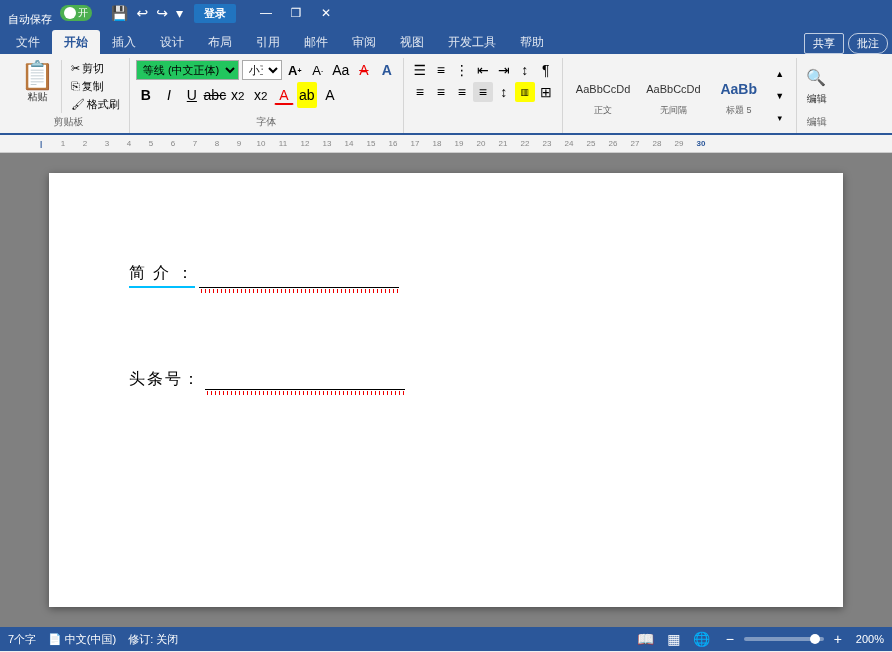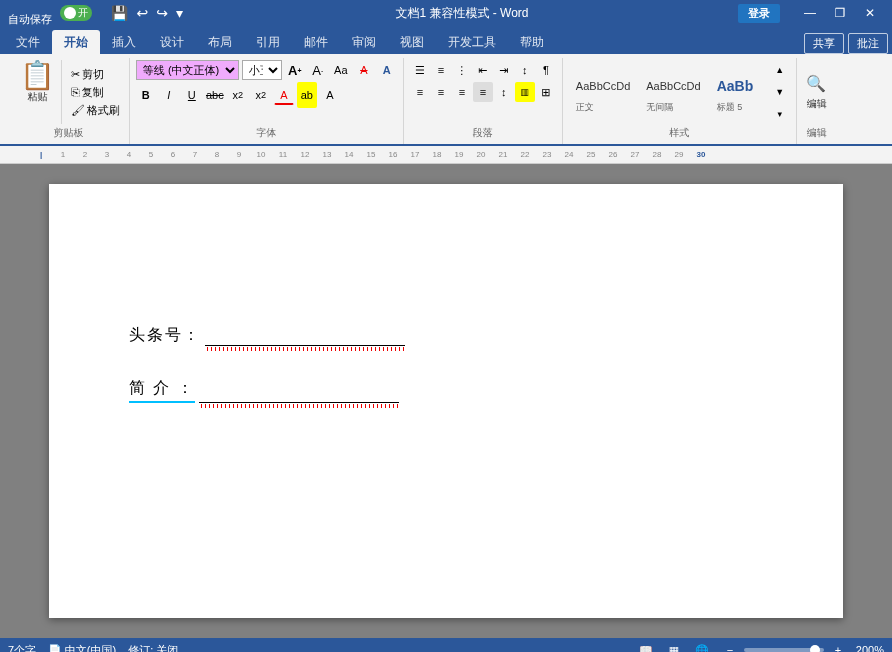--- a/index.html
+++ b/index.html
@@ -100,42 +100,42 @@
     .small-btn {
       display: flex; align-items: center; gap: 2px;
       padding: 1px 3px; cursor: pointer; font-size: 11px;
       border-radius: 2px;
     }
 
     
     .font-group .group-content { flex-direction: column; gap: 2px; }
     .font-row { display: flex; align-items: center; gap: 3px; }
     .font-select {
-      height: 20px; font-size: 11px; border: 1px solid #aaa; background: #f0abfc;
+      height: 20px; font-size: 11px; border: 1px solid #aaa; background: #22c55e;
       padding: 0 2px; min-width: 90px;
     }
     .size-select {
       height: 20px; font-size: 11px; border: 1px solid #aaa; background: white;
       padding: 0 2px; width: 40px;
     }
     .icon-btn {
       width: 20px; height: 20px; border: 1px solid transparent;
-      background: transparent; cursor: pointer; font-size: 11px;
+      background: transparent; cursor: pointer; font-size: 14px;
       display: flex; align-items: center; justify-content: center;
       border-radius: 2px;
     }
     .bold { font-weight: bold; }
     .italic { font-style: italic; }
     .underline { text-decoration: underline; }
 
     
     .para-group .group-content { flex-direction: column; gap: 2px; }
     .para-row { display: flex; align-items: center; gap: 1px; }
     .style-box {
-      display: inline-flex; flex-direction: column; align-items: flex-start;
+      display: inline-flex; flex-direction: column; align-items: center;
       padding: 3px 6px; cursor: pointer; border: 1px solid transparent;
       border-radius: 2px; min-width: 58px;
     }
     .style-preview { font-size: 12px; height: 30px; display: flex; align-items: center; }
     .style-name { font-size: 9px; color: #666; }
     .style-normal .style-preview { color: #333; }
     .style-nospace .style-preview { color: #333; }
     .style-h1 .style-preview { font-size: 16px; font-weight: bold; color: #2b579a; }
     .styles-scroll { display: flex; flex-direction: column; gap: 2px; }
 
@@ -275,39 +275,38 @@
     }
     .title-center-area { flex: 1; text-align: center; color: white; font-size: 12px; }
     .share-btn {
       background: transparent; border: 1px solid rgba(255,255,255,0.7);
       color: white; padding: 2px 8px; font-size: 11px; cursor: pointer;
       border-radius: 2px;
     }
     .comment-btn {
       background: transparent; border: 1px solid rgba(255,255,255,0.7);
       color: white; padding: 2px 8px; font-size: 11px; cursor: pointer;
-      border-radius: 2px;
+      border-radius: 10px;
     }
   </style>
 </head>
 <body>
 
 <div id="autosave-bar">
   <span class="autosave-label">自动保存</span>
   <div class="toggle-switch">
     <div class="toggle-circle"></div>
     <span class="toggle-text">开</span>
   </div>
   <div class="toolbar-icons">
     <span class="tb-icon">💾</span>
     <span class="tb-icon">↩</span>
     <span class="tb-icon">↪</span>
     <span class="tb-icon">▾</span>
   </div>
-  <div class="title-center-area">文档1  兼容性模式 - Word</div>
   <button class="title-btn">登录</button>
   <div class="window-controls">
     <button class="wc-btn">—</button>
     <button class="wc-btn">❐</button>
     <button class="wc-btn wc-close">✕</button>
   </div>
 </div>
 
 <div id="tab-row">
   <div class="ribbon-tab">文件</div>
@@ -396,21 +395,20 @@
       <div class="para-row">
         <button class="icon-btn">≡</button>
         <button class="icon-btn">≡</button>
         <button class="icon-btn">≡</button>
         <button class="icon-btn" style="background:#ddd;">≡</button>
         <button class="icon-btn">↕</button>
         <button class="icon-btn" style="background:#ffff00;font-size:9px;">▥</button>
         <button class="icon-btn">⊞</button>
       </div>
     </div>
-    <div class="group-label">段落</div>
   </div>
 
   <div class="ribbon-group" style="min-width:200px;">
     <div class="group-content" style="align-items:center;">
       <div class="style-box style-normal">
         <div class="style-preview" style="font-size:11px;color:#333;">AaBbCcDd</div>
         <div class="style-name">正文</div>
       </div>
       <div class="style-box style-nospace">
         <div class="style-preview" style="font-size:11px;color:#333;">AaBbCcDd</div>
@@ -419,21 +417,20 @@
       <div class="style-box style-h1">
         <div class="style-preview" style="font-size:14px;font-weight:bold;color:#2b579a;">AaBb</div>
         <div class="style-name">标题 5</div>
       </div>
       <div class="styles-scroll">
         <button class="icon-btn" style="font-size:9px;">▲</button>
         <button class="icon-btn" style="font-size:9px;">▼</button>
         <button class="icon-btn" style="font-size:9px;">▾</button>
       </div>
     </div>
-    <div class="group-label">样式</div>
   </div>
 
   <div class="ribbon-group" style="min-width:40px;">
     <div class="group-content" style="flex-direction:column;align-items:center;justify-content:center;gap:4px;">
       <button class="icon-btn" style="font-size:16px;">🔍</button>
       <span style="font-size:10px;color:#333;">编辑</span>
     </div>
     <div class="group-label">编辑</div>
   </div>
 
@@ -471,29 +468,29 @@
     <span class="ruler-mark">27</span>
     <span class="ruler-mark">28</span>
     <span class="ruler-mark">29</span>
     <span class="ruler-mark" style="color:#2b579a;font-weight:bold;">30</span>
   </div>
 </div>
 
 <div id="doc-area">
   <div id="doc-page">
 
+    <div class="doc-line" style="margin-top: 30px;">
+      <span class="doc-label blue-underline" style="border-bottom: 2px solid #00bfff;padding-bottom:2px;">简  介  ：</span>
+      <div class="doc-underline">
+        <div class="squiggly"></div>
+      </div>
+    </div>
+
     <div class="doc-line" style="margin-top: 80px;">
       <span class="doc-label">头条号：</span>
-      <div class="doc-underline">
-        <div class="squiggly"></div>
-      </div>
-    </div>
-
-    <div class="doc-line" style="margin-top: 30px;">
-      <span class="doc-label blue-underline" style="border-bottom: 2px solid #00bfff;padding-bottom:2px;">简  介  ：</span>
       <div class="doc-underline">
         <div class="squiggly"></div>
       </div>
     </div>
 
   </div>
 </div>
 
 <div id="status-bar">
   <div class="status-left">

